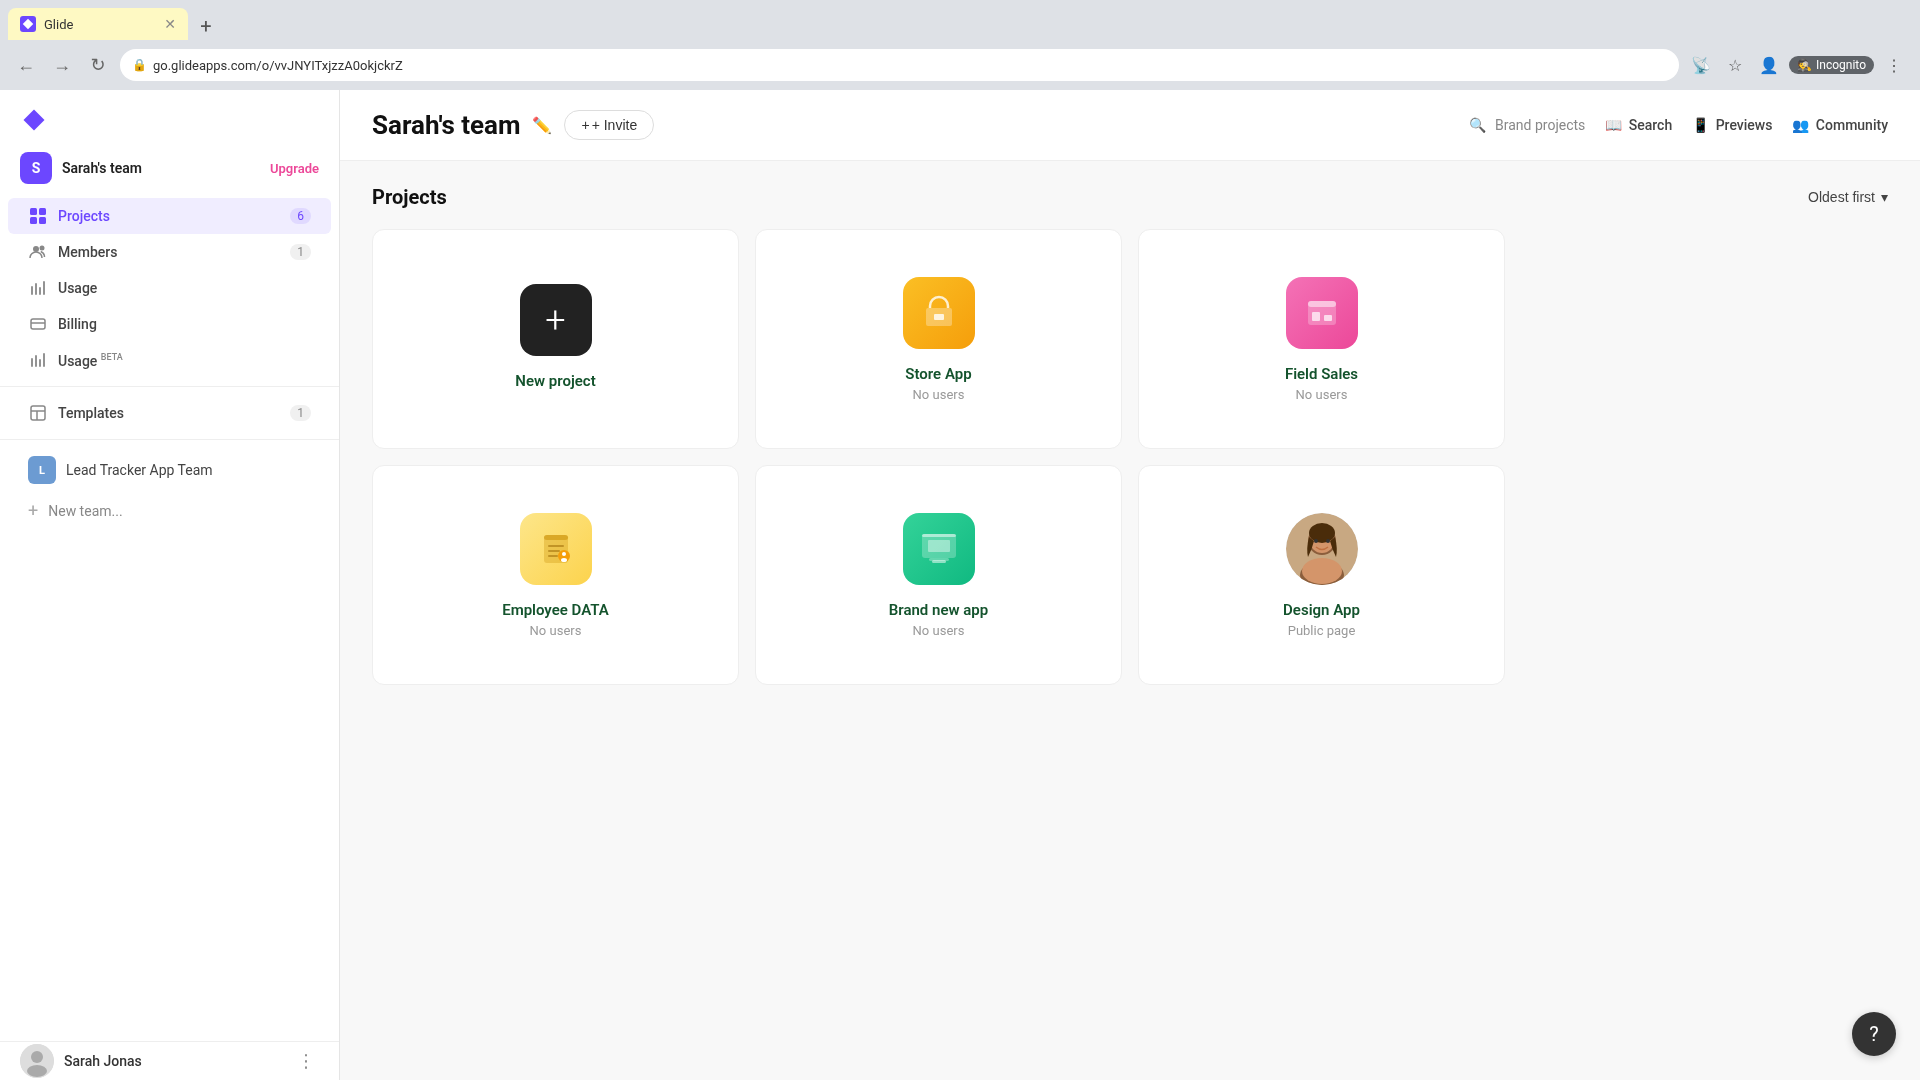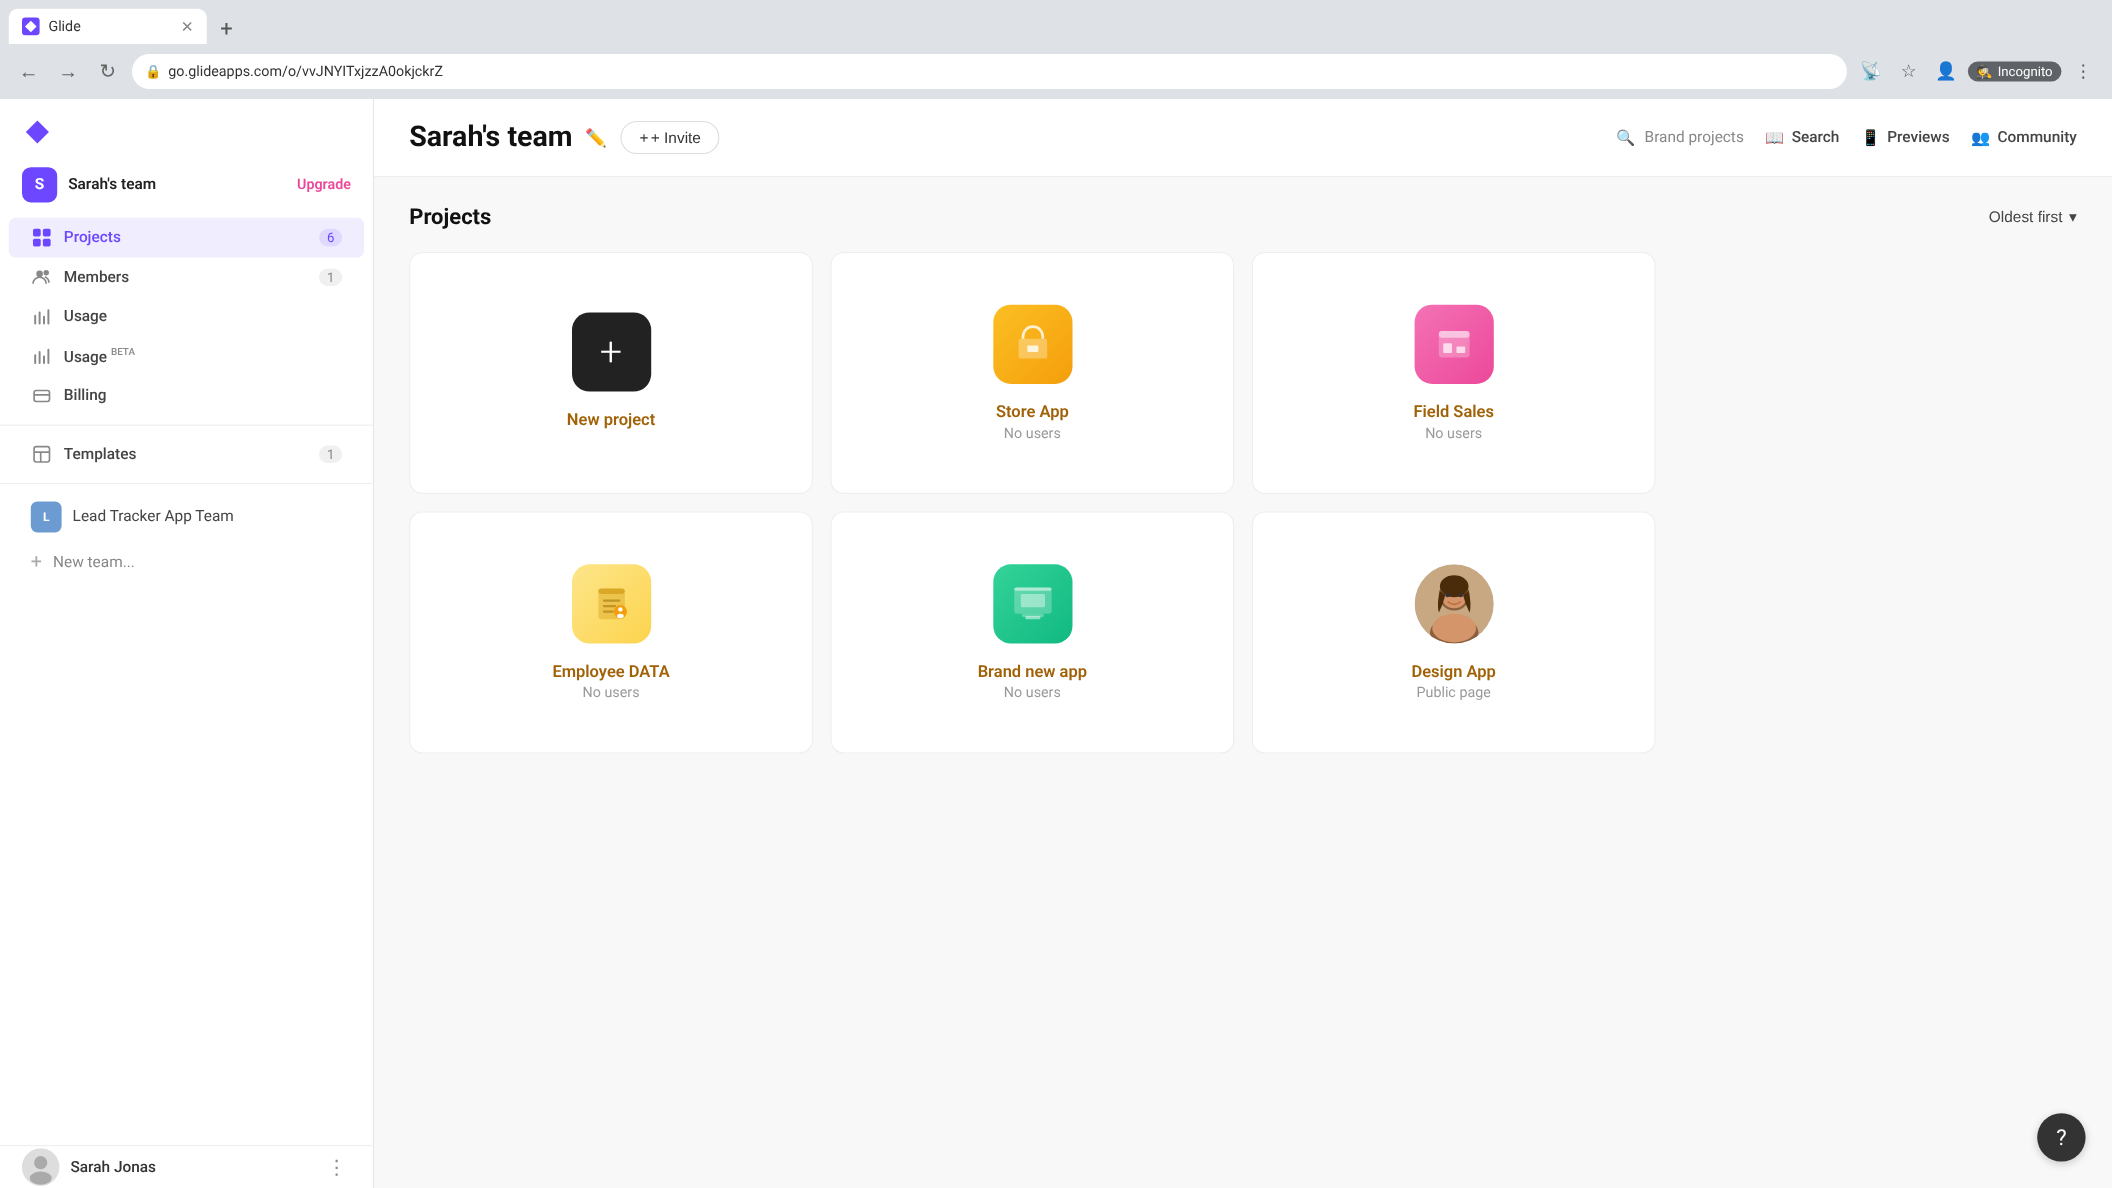--- a/index.html
+++ b/index.html
@@ -1,21 +1,21 @@
 <!DOCTYPE html>
 <html><head>
   <meta charset="utf-8">
   <style>
     * { box-sizing: border-box; margin: 0; padding: 0; }
     body { font-family: -apple-system, BlinkMacSystemFont, 'Segoe UI', Roboto, sans-serif; background: #f5f5f5; display: flex; flex-direction: column; height: 100vh; overflow: hidden; }
 
     
     .browser-chrome { background: #dee1e6; height: 90px; flex-shrink: 0; }
     .browser-tabs { display: flex; align-items: flex-end; padding: 8px 0 0 8px; height: 40px; }
-    .browser-tab { background: #ffffff; border-radius: 8px 8px 0 0; padding: 0 12px; height: 32px; display: flex; align-items: center; gap: 8px; font-size: 13px; color: #333; min-width: 180px; }
+    .browser-tab { background: #fef9c3; border-radius: 8px 8px 0 0; padding: 0 12px; height: 32px; display: flex; align-items: center; gap: 8px; font-size: 13px; color: #333; min-width: 180px; }
     .browser-tab .favicon { width: 16px; height: 16px; background: #6c47ff; border-radius: 3px; display: flex; align-items: center; justify-content: center; color: #fff; font-size: 9px; font-weight: bold; }
     .browser-tab .close-tab { color: #888; font-size: 14px; cursor: pointer; margin-left: auto; }
     .browser-toolbar { background: #dee1e6; height: 50px; display: flex; align-items: center; padding: 0 12px; gap: 8px; }
     .nav-btn { background: none; border: none; color: #666; font-size: 18px; cursor: pointer; width: 28px; height: 28px; display: flex; align-items: center; justify-content: center; border-radius: 50%; }
     .address-bar { flex: 1; background: #fff; border-radius: 20px; height: 32px; display: flex; align-items: center; padding: 0 12px; gap: 6px; font-size: 13px; color: #333; }
     .address-bar .lock-icon { color: #555; font-size: 12px; }
     .browser-actions { display: flex; align-items: center; gap: 6px; }
     .browser-action-btn { background: none; border: none; color: #555; font-size: 16px; cursor: pointer; width: 28px; height: 28px; display: flex; align-items: center; justify-content: center; border-radius: 4px; }
     .incognito-btn { background: #5f6368; border-radius: 12px; padding: 2px 8px; color: #fff; font-size: 12px; display: flex; align-items: center; gap: 4px; }
 
@@ -59,21 +59,21 @@
     .projects-section { padding: 24px 32px; }
     .projects-header { display: flex; align-items: center; margin-bottom: 20px; }
     .projects-title { font-size: 20px; font-weight: 700; color: #111; flex: 1; }
     .sort-btn { display: flex; align-items: center; gap: 6px; font-size: 14px; color: #444; cursor: pointer; background: none; border: none; font-weight: 500; }
 
     
     .projects-grid { display: grid; grid-template-columns: repeat(4, 1fr); gap: 16px; }
     .project-card { background: #fff; border-radius: 12px; padding: 24px 20px; display: flex; flex-direction: column; align-items: center; text-align: center; cursor: pointer; transition: box-shadow 0.2s; border: 1px solid #eee; min-height: 220px; justify-content: center; }
     .project-icon { width: 72px; height: 72px; border-radius: 16px; margin-bottom: 16px; display: flex; align-items: center; justify-content: center; font-size: 36px; overflow: hidden; }
     .new-project-icon { background: #222; color: #fff; font-size: 32px; width: 72px; height: 72px; border-radius: 16px; display: flex; align-items: center; justify-content: center; margin-bottom: 16px; }
-    .project-name { font-size: 15px; font-weight: 600; color: #a16207; margin-bottom: 4px; }
+    .project-name { font-size: 15px; font-weight: 600; color: #14532d; margin-bottom: 4px; }
     .project-users { font-size: 13px; color: #999; }
 
     
     .icon-field-ops { background: linear-gradient(135deg, #8b5cf6, #7c3aed); }
     .icon-store { background: linear-gradient(135deg, #fbbf24, #f59e0b); }
     .icon-field-sales { background: linear-gradient(135deg, #f472b6, #ec4899); }
     .icon-employee { background: linear-gradient(135deg, #fde68a, #fcd34d); }
     .icon-brand-new { background: linear-gradient(135deg, #34d399, #10b981); }
     .icon-design { border-radius: 50%; overflow: hidden; }
 
@@ -171,34 +171,34 @@
           <svg width="18" height="18" viewBox="0 0 18 18" fill="none">
               <path d="M3 15V8M7 15V5M11 15V9M15 15V3" stroke="#888" stroke-width="1.8" stroke-linecap="round"></path>
             </svg>
         </span>
         <span class="label">Usage</span>
       </div>
 
       <div class="sidebar-item">
         <span class="icon">
           <svg width="18" height="18" viewBox="0 0 18 18" fill="none">
-              <path d="M3 15V8M7 15V5M11 15V9M15 15V3" stroke="#888" stroke-width="1.8" stroke-linecap="round"></path>
-            </svg>
-        </span>
-        <span class="label">Usage <sup style="font-size:9px;color:#888;">BETA</sup></span>
-      </div>
-
-      <div class="sidebar-item">
-        <span class="icon">
-          <svg width="18" height="18" viewBox="0 0 18 18" fill="none">
               <rect x="2" y="4" width="14" height="10" rx="2" stroke="#888" stroke-width="1.5"></rect>
               <path d="M2 8h14" stroke="#888" stroke-width="1.5"></path>
             </svg>
         </span>
         <span class="label">Billing</span>
+      </div>
+
+      <div class="sidebar-item">
+        <span class="icon">
+          <svg width="18" height="18" viewBox="0 0 18 18" fill="none">
+              <path d="M3 15V8M7 15V5M11 15V9M15 15V3" stroke="#888" stroke-width="1.8" stroke-linecap="round"></path>
+            </svg>
+        </span>
+        <span class="label">Usage <sup style="font-size:9px;color:#888;">BETA</sup></span>
       </div>
 
       <div class="sidebar-divider"></div>
 
       <div class="sidebar-item">
         <span class="icon">
           <svg width="18" height="18" viewBox="0 0 18 18" fill="none">
               <rect x="2" y="2" width="14" height="14" rx="2" stroke="#888" stroke-width="1.5"></rect>
               <path d="M2 7h14" stroke="#888" stroke-width="1.5"></path>
               <path d="M8 7v9" stroke="#888" stroke-width="1.5"></path>

